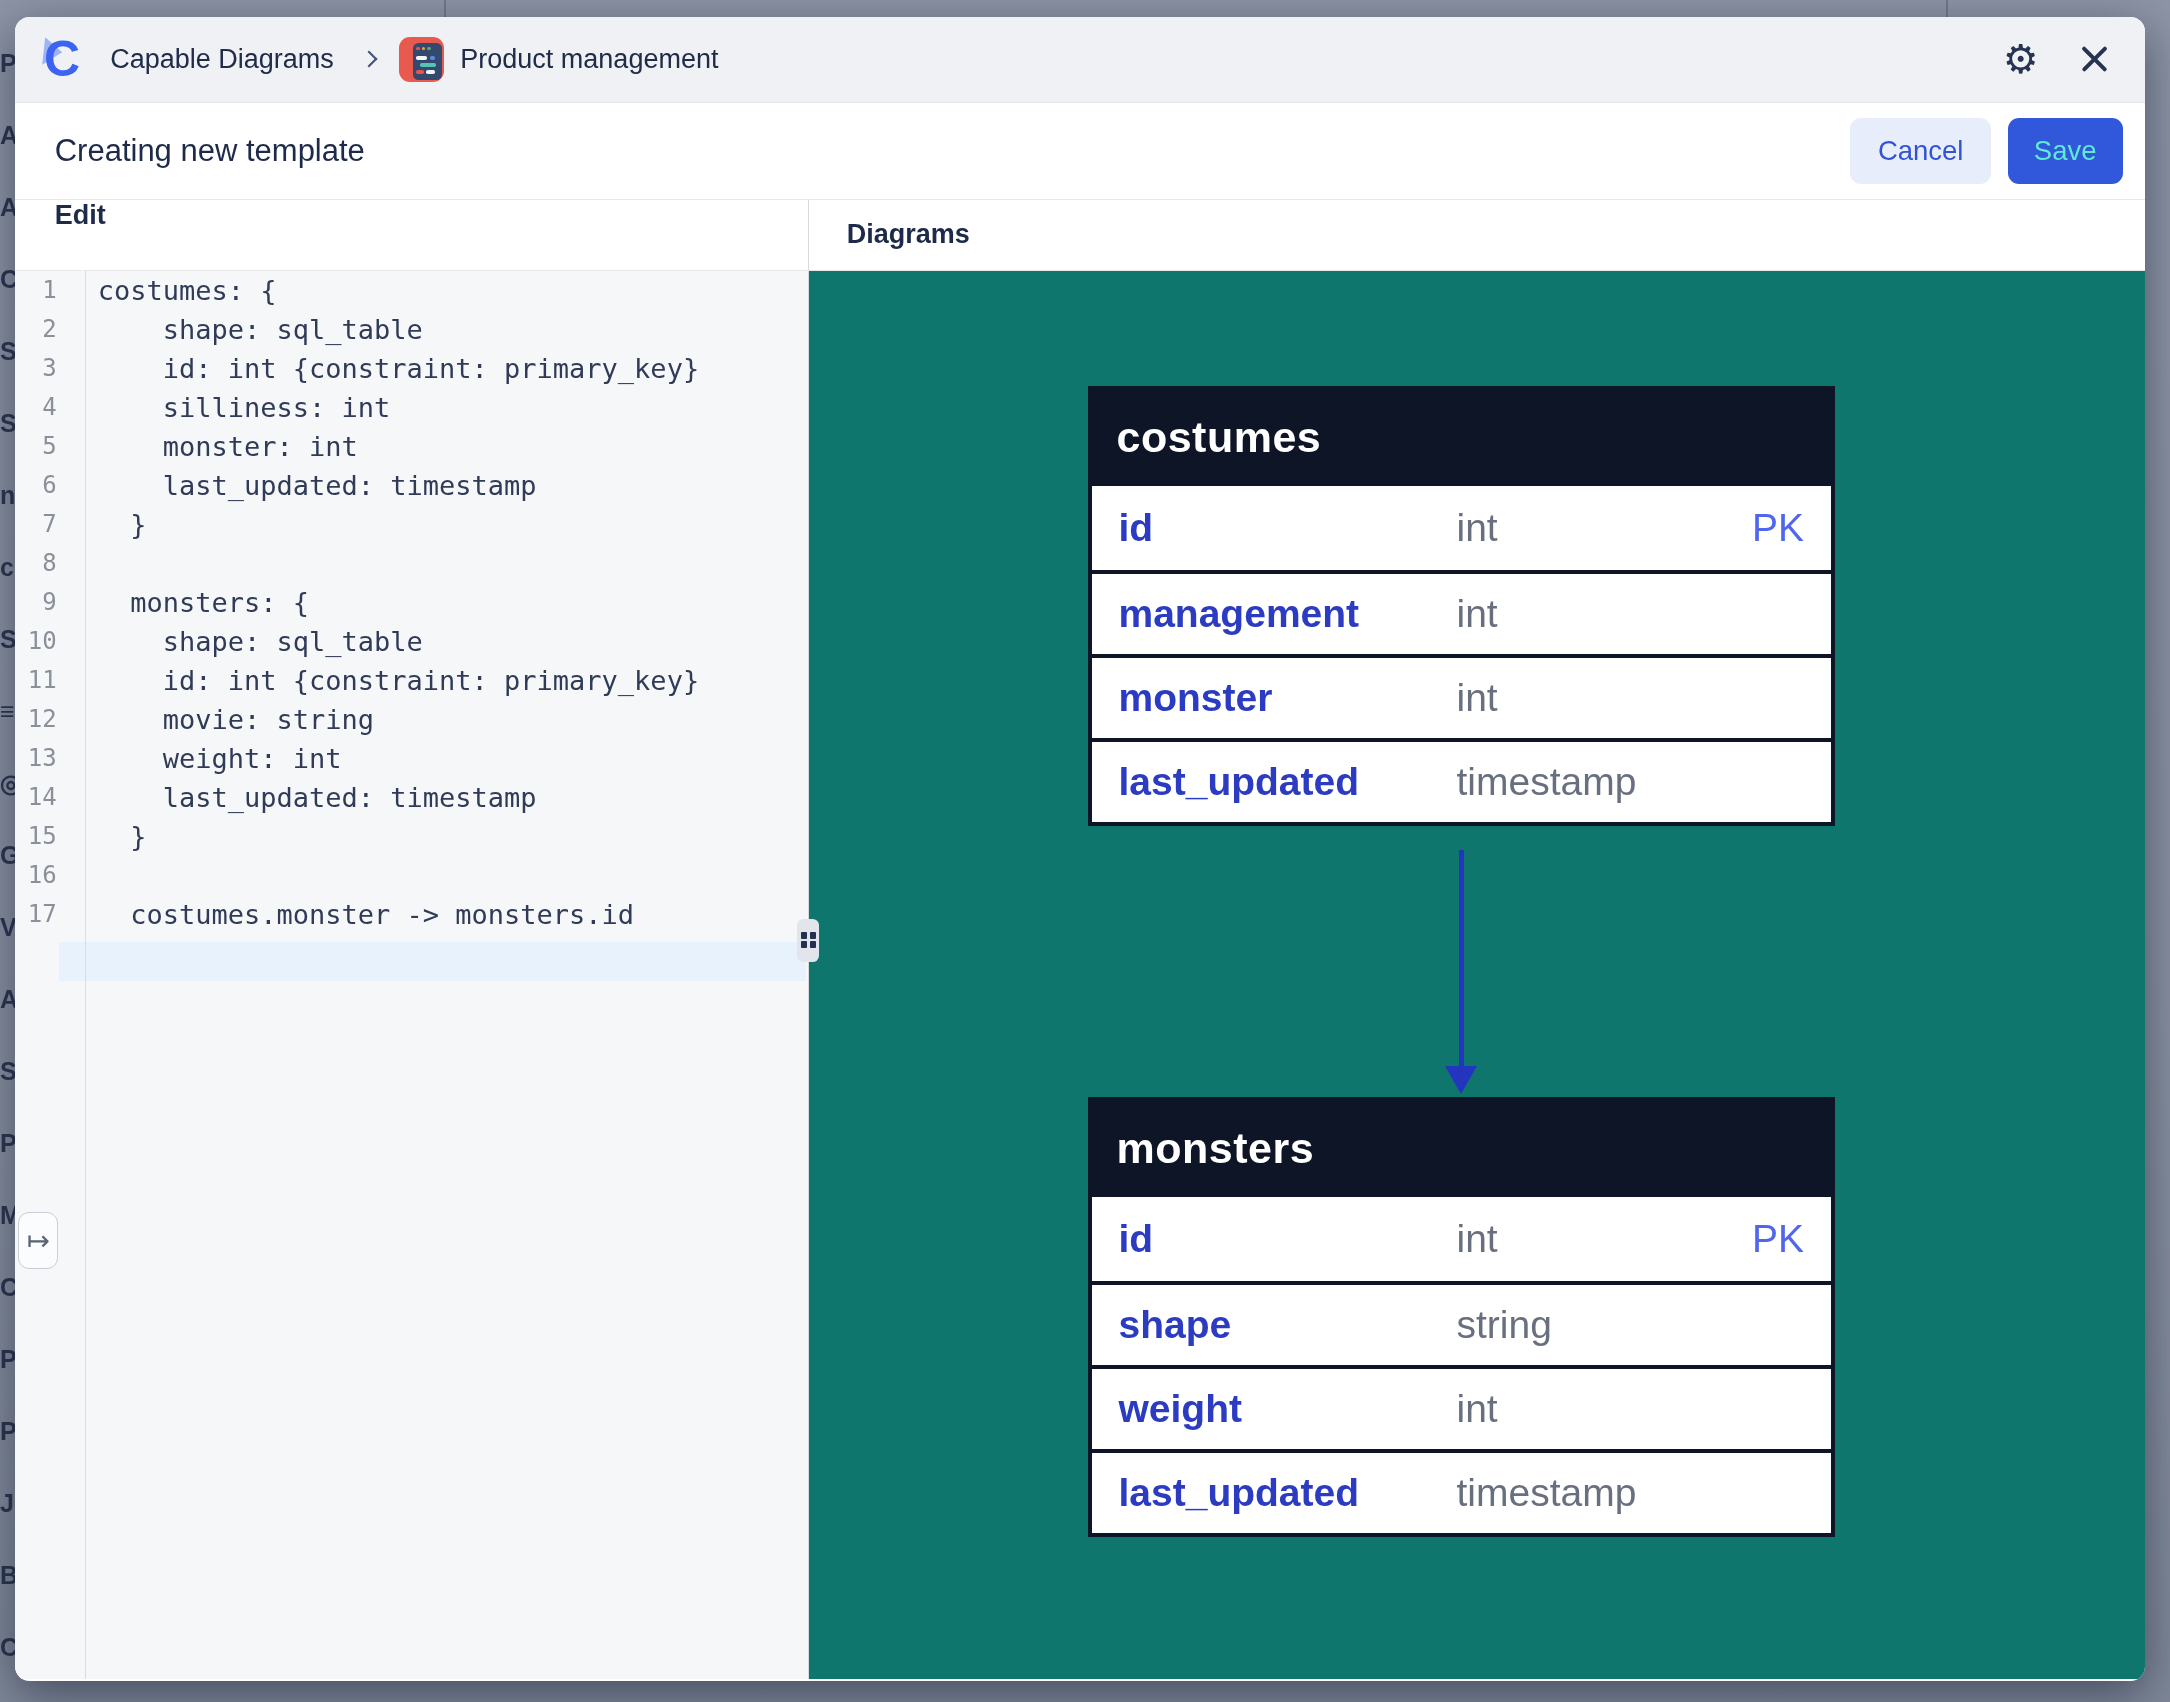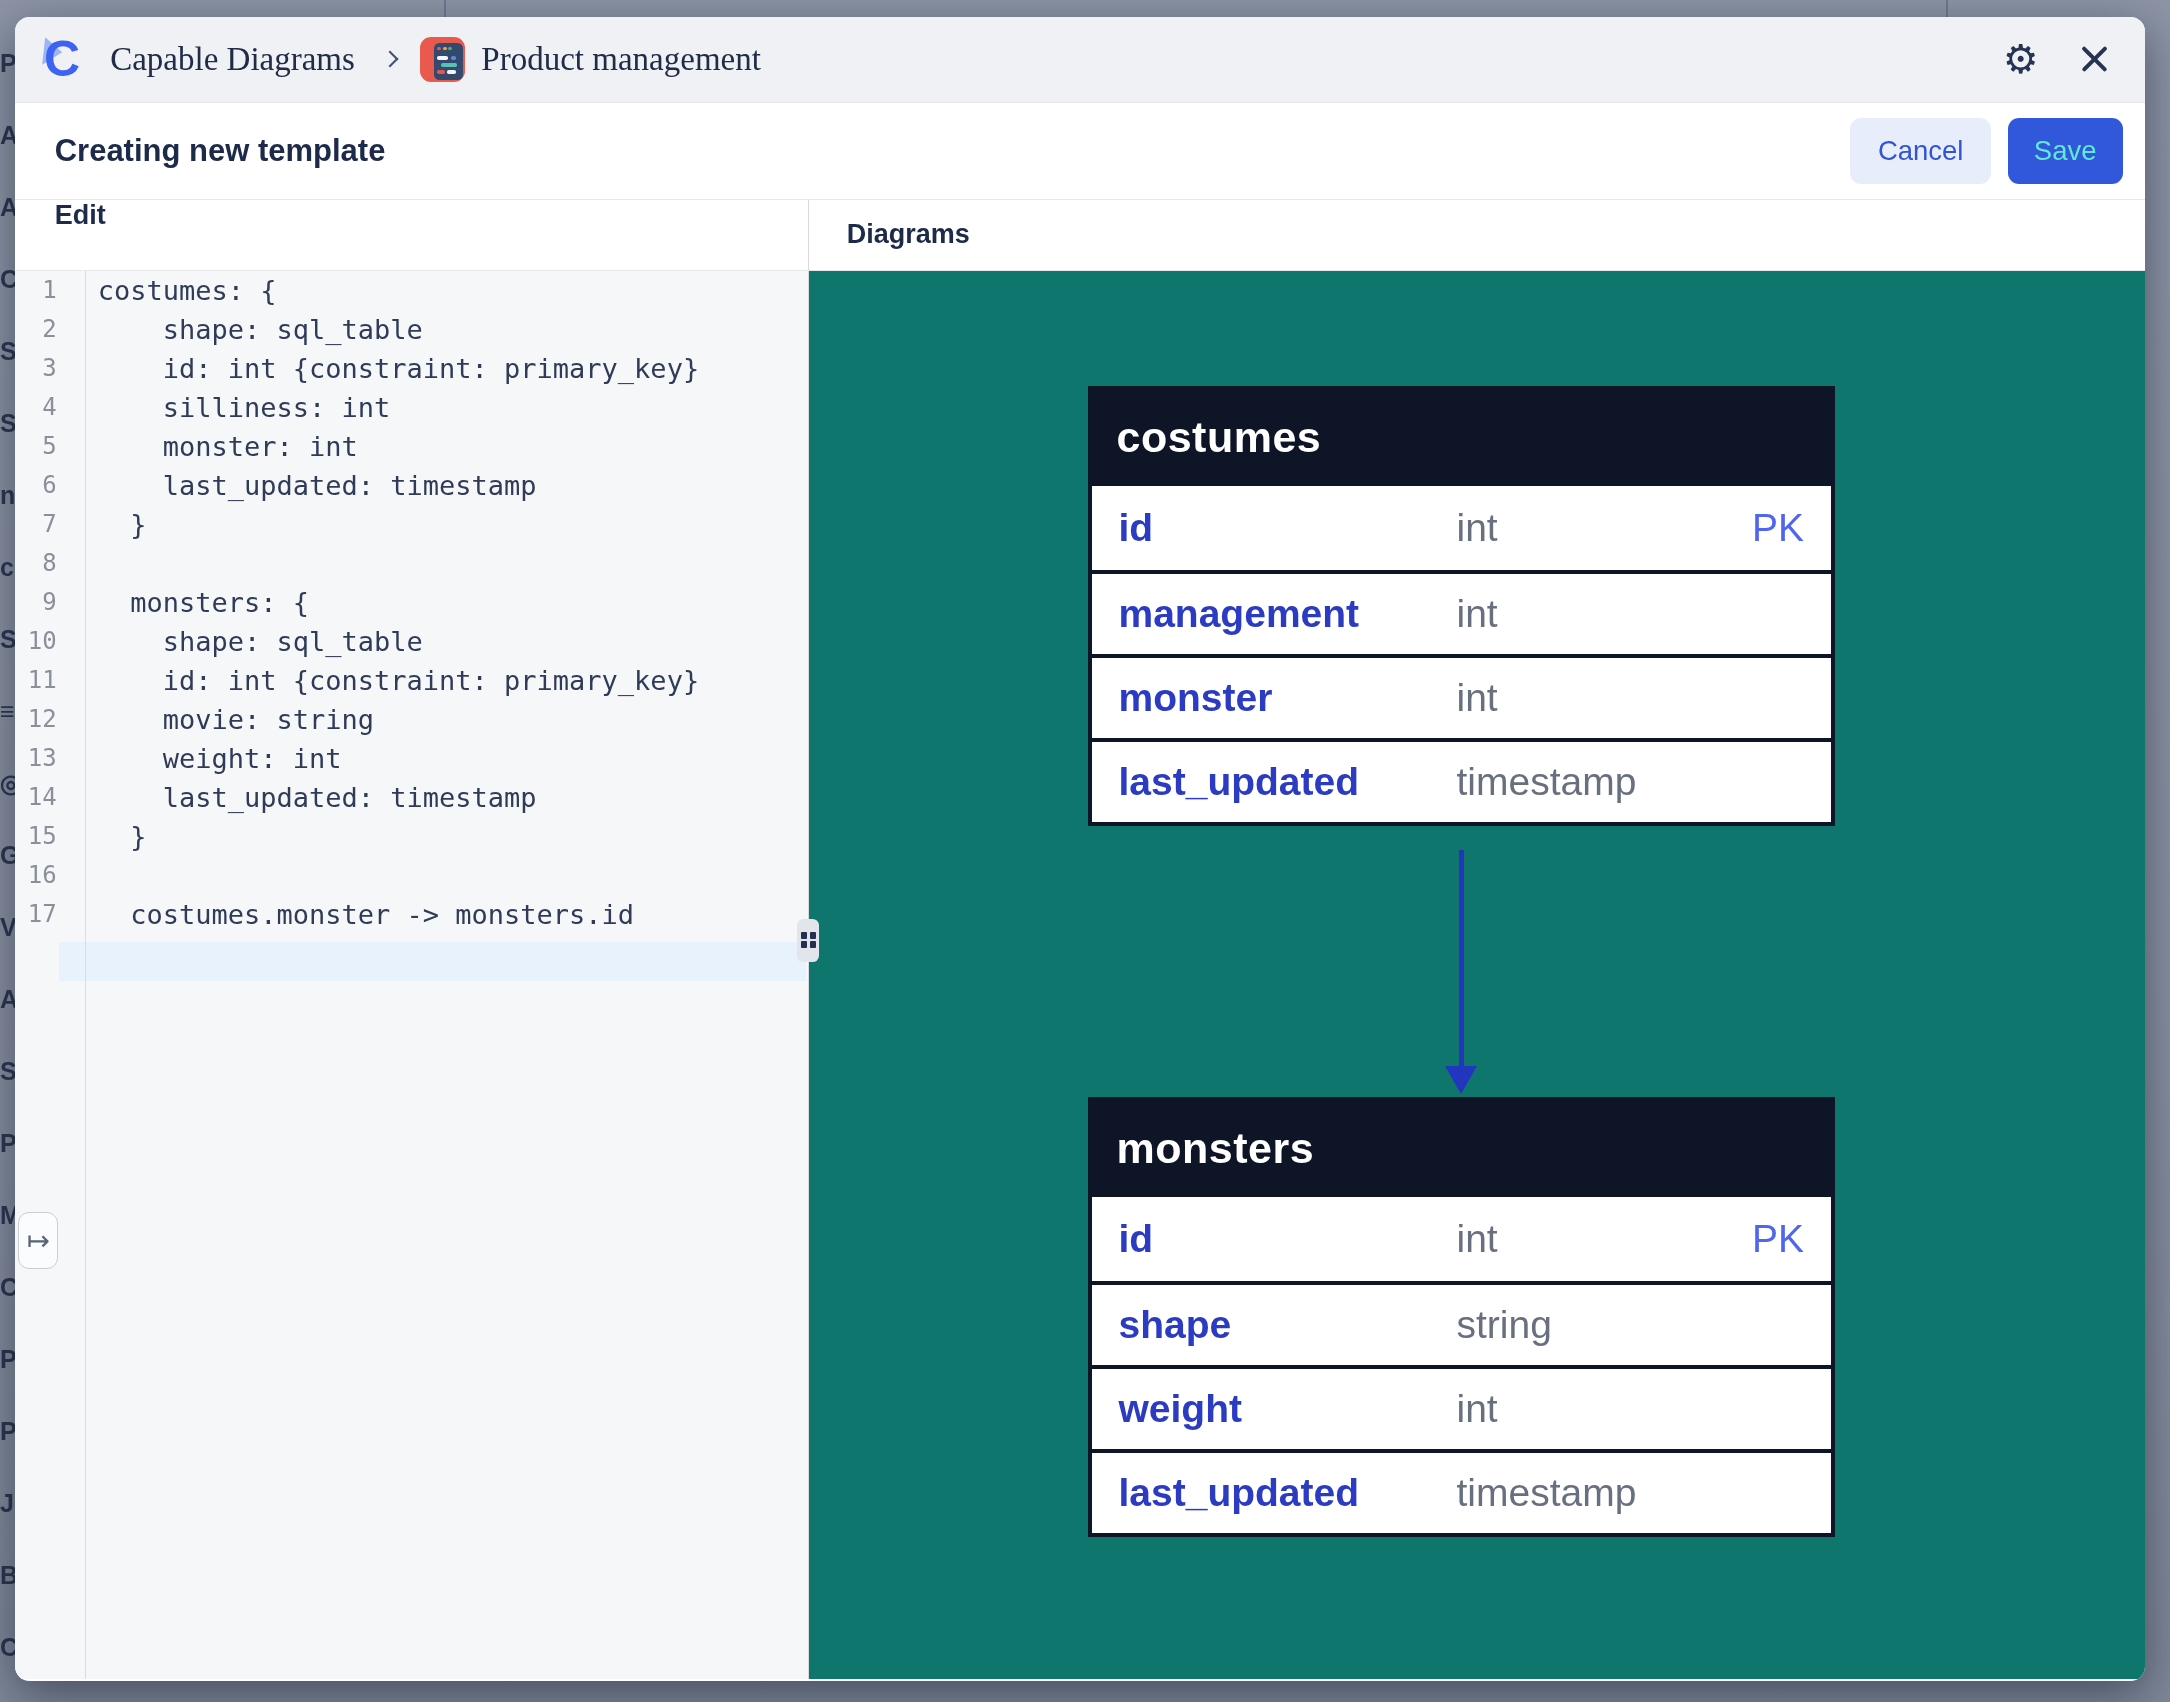--- a/index.html
+++ b/index.html
@@ -23,21 +23,21 @@
   .modal{position:absolute;left:14.7px;top:16.5px;width:2130px;height:1664px;background:#fff;
     border-radius:14.7px;overflow:hidden;box-shadow:0 13px 48px rgba(10,18,35,.5);}
 
   
   .breadcrumb-bar{height:86px;background:#eff1f4;border-bottom:1.8px solid #e3e5e9;
     display:flex;align-items:center;padding:0 22px 0 27.5px;position:relative;}
   .logo{position:relative;width:46px;height:51px;margin-right:22px;flex:0 0 auto;}
   .logo .sail{position:absolute;left:0;top:3.7px;width:20px;height:27.5px;background:#9bb5f7;
     clip-path:polygon(0 100%,15% 0,100% 55%);}
   .logo .letter{position:absolute;left:1.8px;top:-3.7px;font-size:50px;font-weight:800;color:#3d63f3;}
-  .crumb{font-size:33px;font-weight:500;color:#202c48;font-family:Liberation Serif, serif;}
+  .crumb{font-size:27px;font-weight:500;color:#202c48;}
   .chevron{width:12px;height:12px;border-top:2.8px solid #41507a;border-right:2.8px solid #41507a;
     transform:rotate(45deg);margin:0 24px 0 29px;flex:0 0 auto;}
   .doc-icon{position:relative;width:45px;height:45px;background:#e85a4e;border-radius:11px;
     margin-right:16.5px;flex:0 0 auto;overflow:hidden;}
   .doc-icon .win{position:absolute;left:13.8px;top:6.4px;width:29px;height:37px;background:#33496e;border-radius:5.5px;}
   .doc-icon .dots{position:absolute;left:3.7px;top:3.7px;display:flex;gap:1.8px;}
   .doc-icon .dots i{width:3.7px;height:3.7px;border-radius:50%;display:block;}
   .doc-icon .d1{background:#e8554d;} .doc-icon .d2{background:#f0a23c;} .doc-icon .d3{background:#4fae6d;}
   .doc-icon .bar{position:absolute;height:3.7px;border-radius:1.8px;}
   .doc-icon .b1{left:3.7px;top:13px;width:11px;background:#f4f6fa;}
@@ -48,21 +48,21 @@
   .bar-spacer{flex:1;}
   .gear{font-size:40px;color:#263352;line-height:1;cursor:pointer;margin-right:40px;}
   .close-x{position:relative;width:31px;height:31px;cursor:pointer;margin-right:13px;}
   .close-x::before,.close-x::after{content:"";position:absolute;left:-0.9px;top:13.8px;width:33px;height:3.7px;
     border-radius:1.8px;background:#263352;}
   .close-x::before{transform:rotate(45deg);} .close-x::after{transform:rotate(-45deg);}
 
   
   .title-bar{height:97px;border-bottom:1.8px solid #e6e8ec;display:flex;align-items:center;
     padding:0 22px 0 40px;background:#fff;}
-  .page-title{font-size:31px;font-weight:700;color:var(--c-text);}
+  .page-title{font-size:31px;font-weight:400;color:var(--c-text);}
   .btn{height:66px;border:none;border-radius:11px;font-family:"Liberation Sans",sans-serif;
     font-size:27.5px;font-weight:500;cursor:pointer;display:flex;align-items:center;justify-content:center;}
   .btn-cancel{width:141px;background:var(--c-cancel-bg);color:var(--c-cancel-text);margin-right:16.5px;}
   .btn-save{width:115px;background:var(--c-save);color:#5eead4;}
 
   
   .pane-headers{height:71px;border-bottom:1.8px solid #e5e7ea;display:flex;background:#fff;}
   .pane-header-left{width:793px;display:flex;align-items:flex-start;padding-left:40px;}
   .pane-header-right{flex:1;display:flex;align-items:center;padding-left:38px;border-left:1.8px solid #d8dade;}
   .pane-label{font-size:27px;font-weight:700;color:var(--c-text);}

